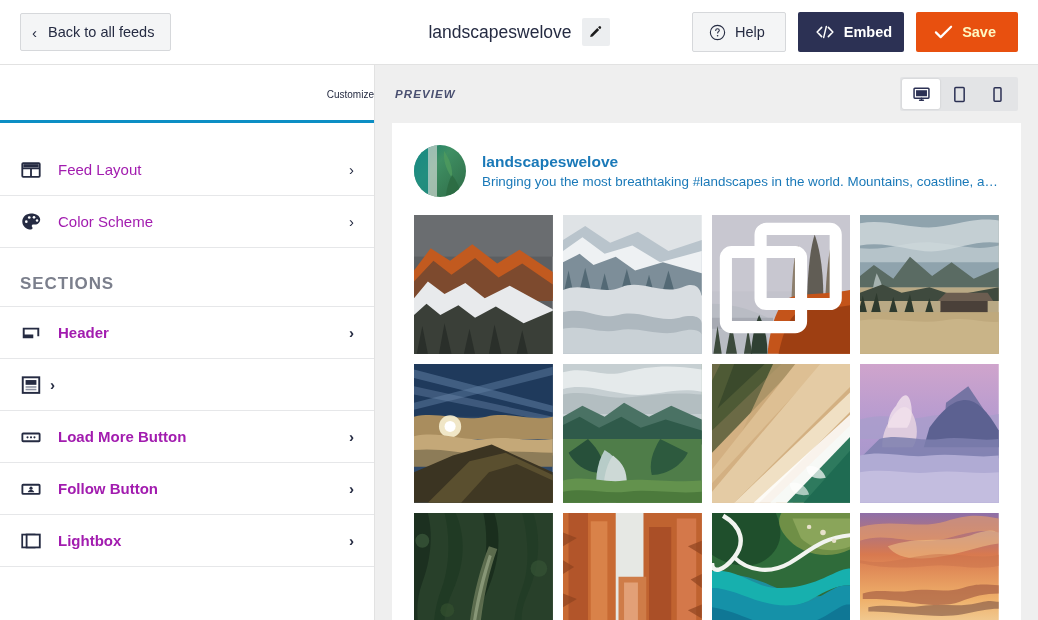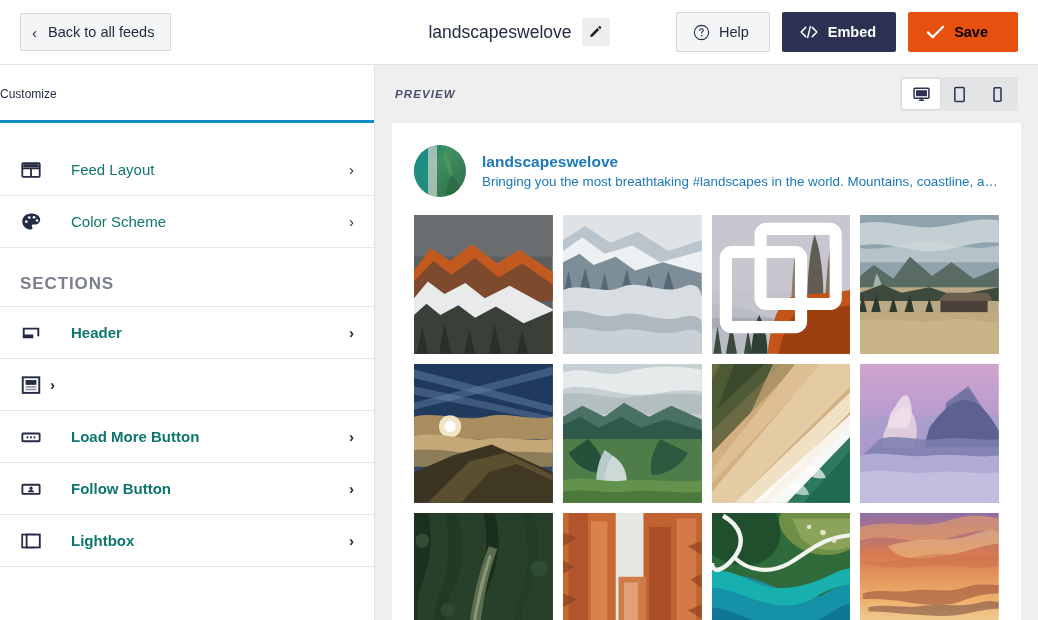--- a/index.html
+++ b/index.html
@@ -49,57 +49,57 @@
   .btn {
     height: 40px; border-radius: 2px; border: none;
     display: flex; align-items: center; gap: 9px;
     font-size: 14.5px; cursor: pointer;
     font-family: "Liberation Sans", sans-serif;
   }
   .btn-help {
     background: #f4f5f6; border: 1px solid #d6d8db;
     color: #252b42; padding: 0 20px 0 16px;
   }
-  .btn-embed { background: #2c3154; color: #ffffff; padding: 0 20px 0 17px; font-weight: bold; }
-  .btn-save  { background: #e8500f; color: #000000; padding: 0 30px 0 18px; font-weight: bold; }
+  .btn-embed { background: #2c3154; color: #ffffff; padding: 0 12px 0 17px; font-weight: bold; }
+  .btn-save  { background: #e8500f; color: #fef9c3; padding: 0 22px 0 18px; font-weight: bold; }
 
   
   .body-split { flex: 1; display: flex; min-height: 0; }
 
   
   .sidebar {
     width: 375px; flex: 0 0 375px;
     background: #ffffff;
     border-right: 1px solid #e2e2e2;
     display: flex; flex-direction: column;
     overflow: hidden;
   }
   .tabs { display: flex; height: 58px; flex: 0 0 58px; background: #f1f2f4; }
   .tab {
-    flex: 1; display: flex; align-items: center; justify-content: flex-start;
-    font-size: 12px; color: #252b42; cursor: pointer;
+    flex: 1; display: flex; align-items: center; justify-content: flex-end;
+    font-size: 10px; color: #252b42; cursor: pointer;
     position: relative; background: #f1f2f4;
   }
   .tab.active { background: #ffffff; }
   .tab.active::after {
     content: ""; position: absolute; left: 0; right: 0; bottom: 0;
     height: 3px; background: #0c8ec4;
   }
 
   .side-scroll { flex: 1; overflow: hidden; }
   .nav-gap { height: 21px; }
 
   .nav-item {
     height: 52px; display: flex; align-items: center;
     padding: 0 20px 0 20px; cursor: pointer;
     border-bottom: 1px solid #e6e7e9;
     background: #ffffff;
   }
   .nav-item .ic { width: 30px; flex: 0 0 30px; display: flex; align-items: center; }
-  .nav-item .lbl { font-size: 15px; color: #0f766e; margin-left: 21px; flex: 1; }
+  .nav-item .lbl { font-size: 15px; color: #a21caf; margin-left: 8px; flex: 1; }
   .nav-item .arw { color: #252b42; font-size: 15px; }
 
   .sections-label {
     padding: 26px 0 12px 20px;
     font-size: 17px; letter-spacing: 0.9px; font-weight: bold;
     color: #7b7f8c;
   }
   .sections-wrap { border-top: 1px solid #e6e7e9; font-weight: bold; }
 
   

